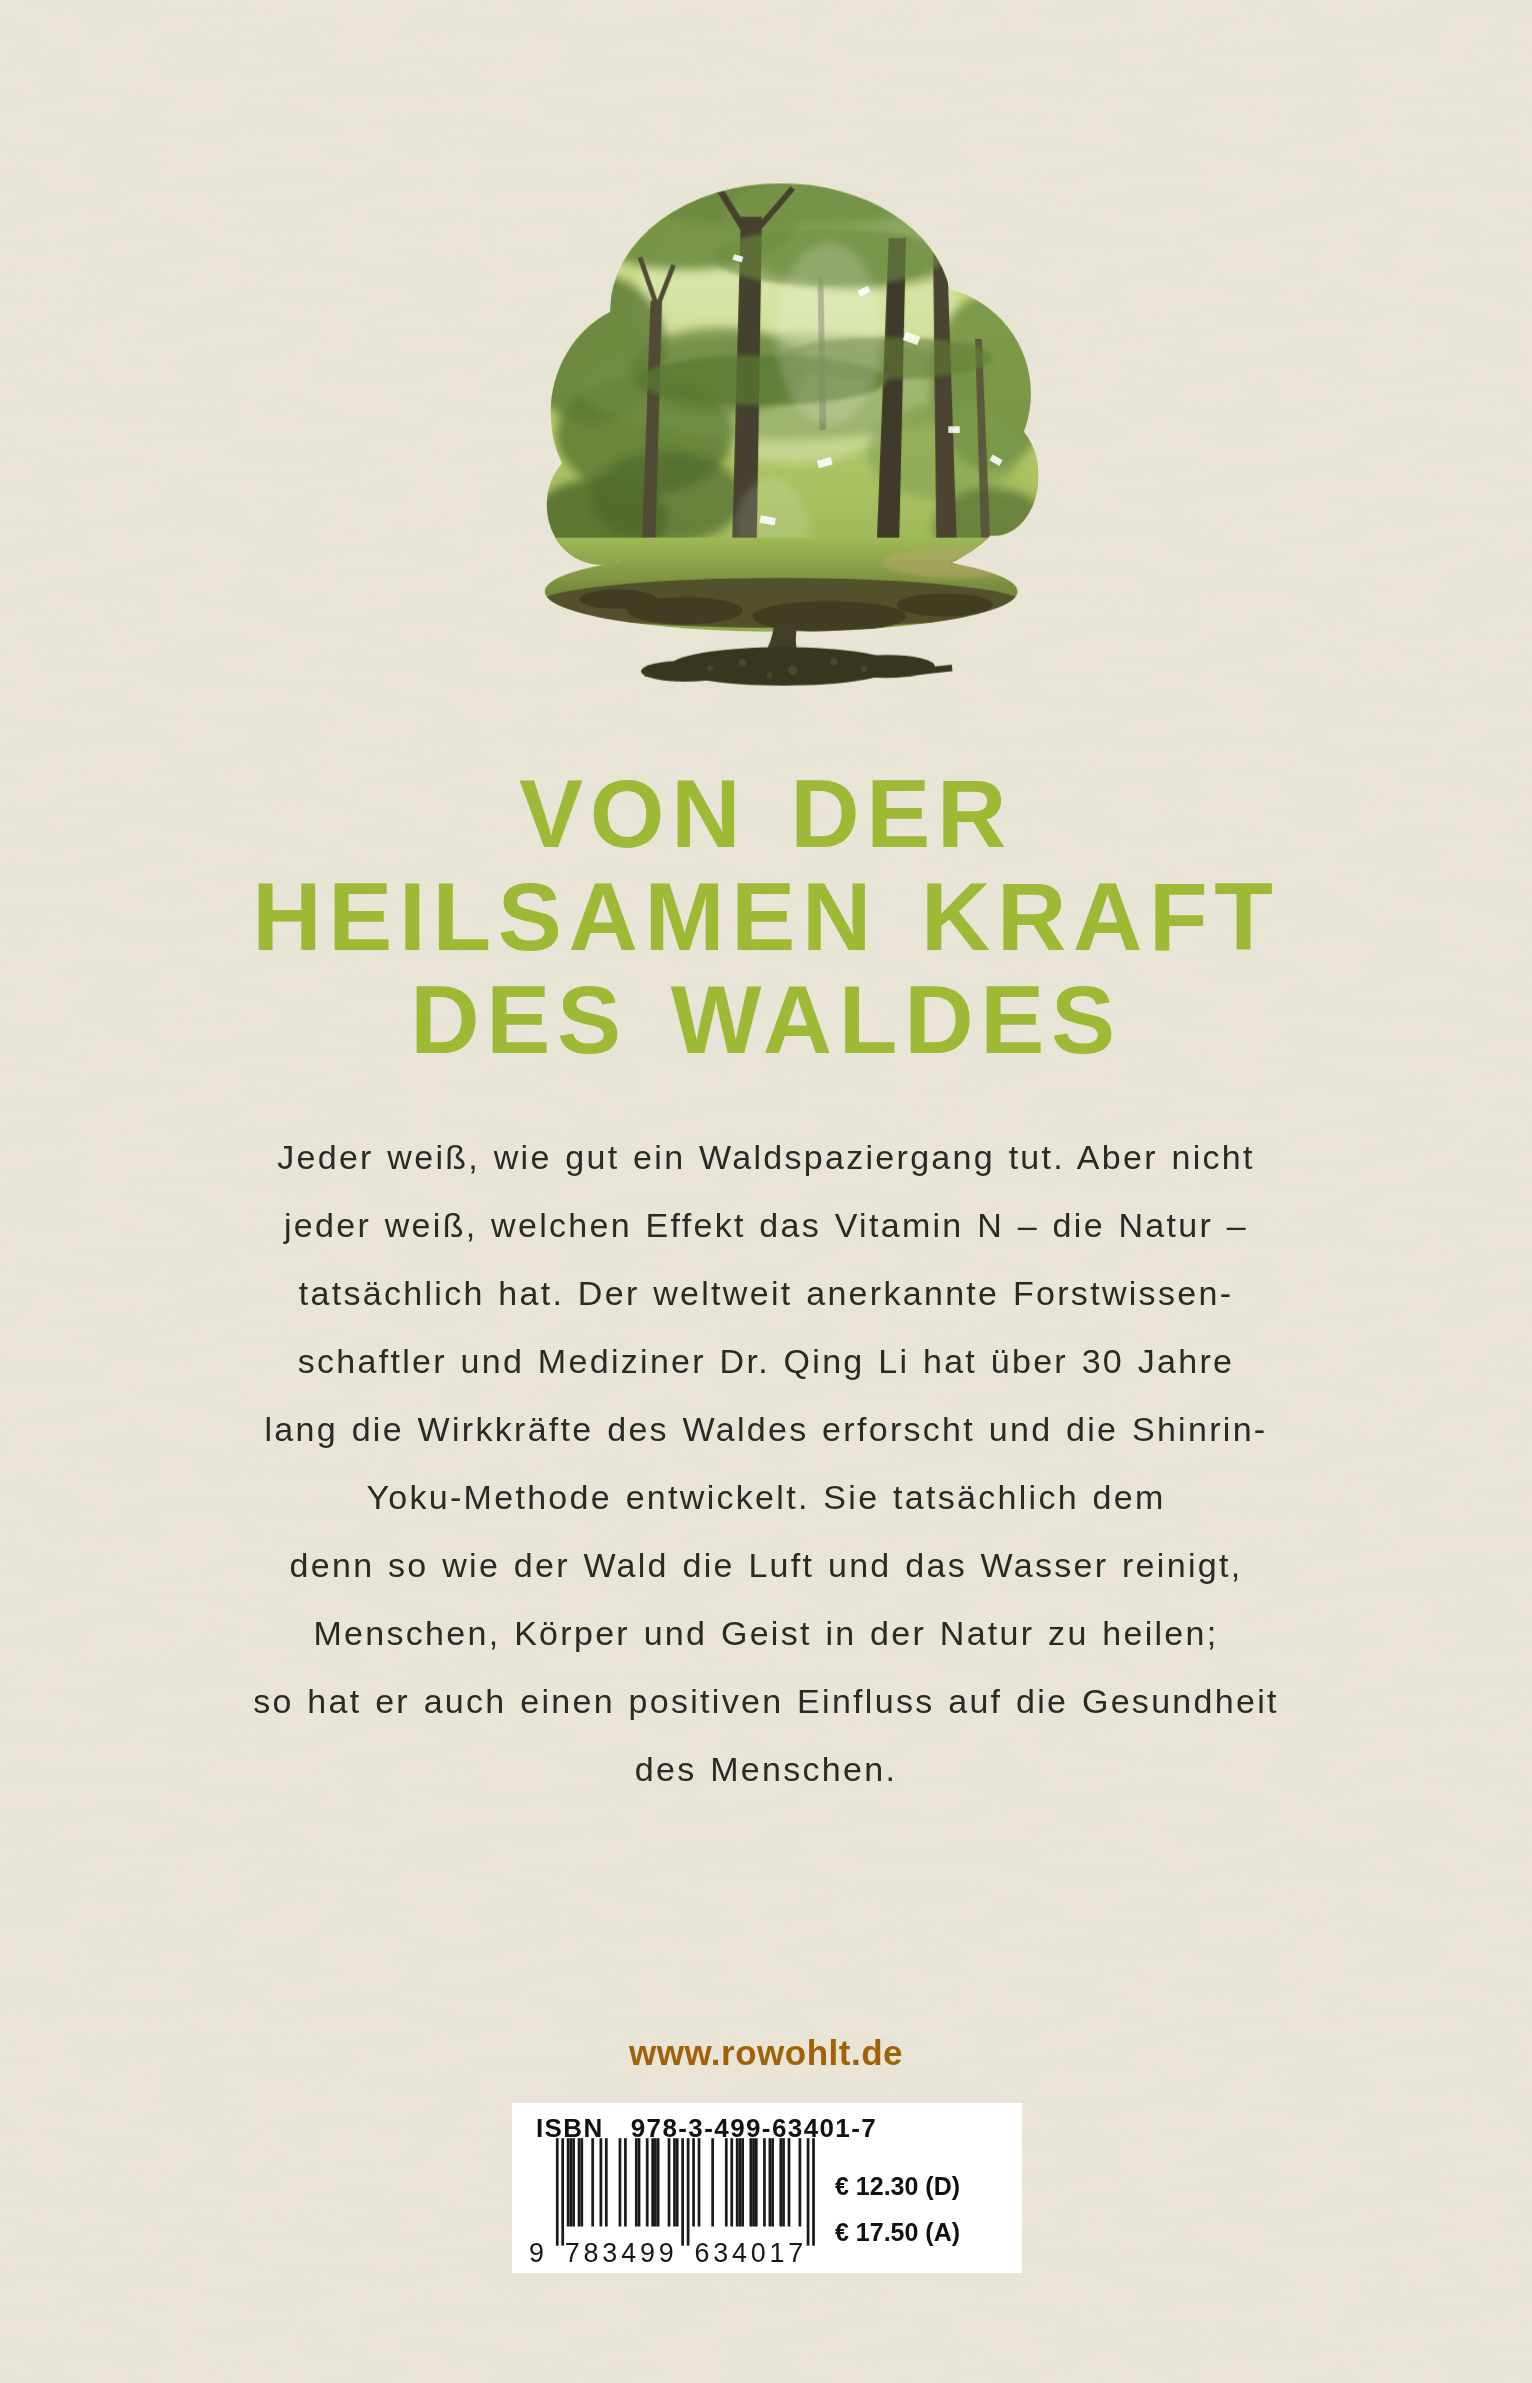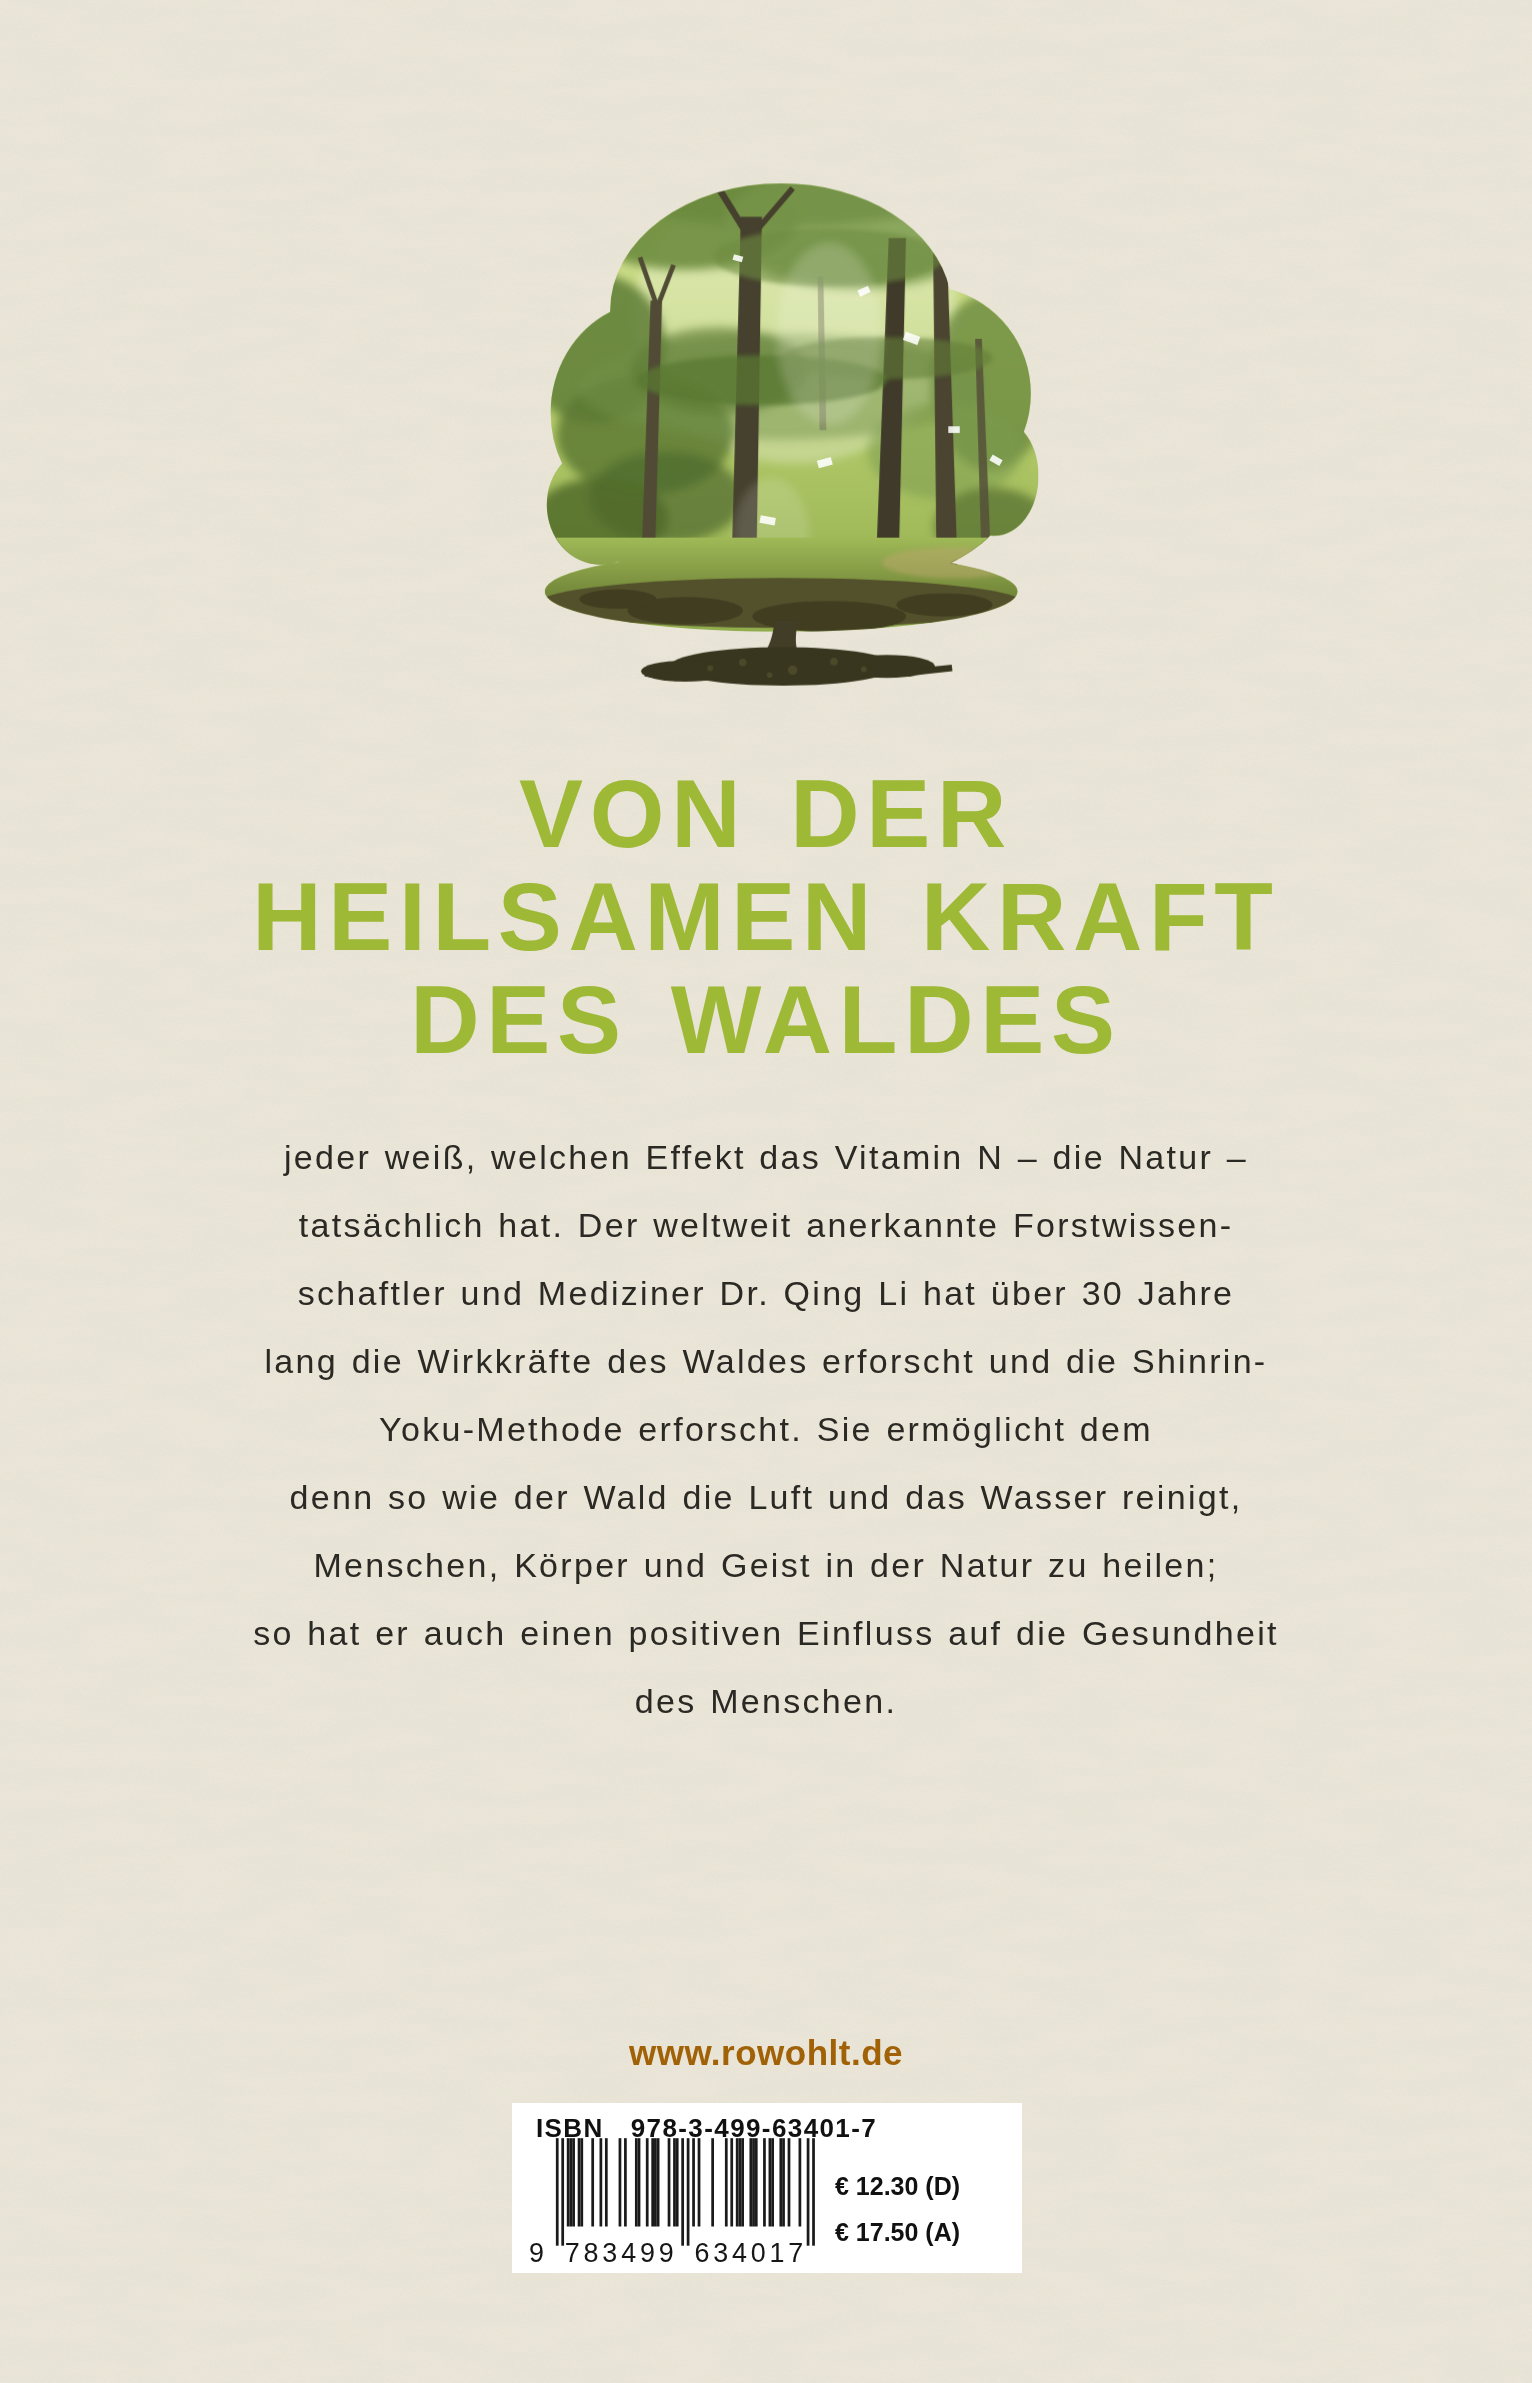--- a/index.html
+++ b/index.html
@@ -206,25 +206,26 @@
 
   <div class="heading" style="color: rgb(158, 185, 53);">
 
   <div class="h-line">VON DER</div>
       <div class="h-line">HEILSAMEN KRAFT</div>
       <div class="h-line">DES WALDES</div>
     </div>
 
   <div class="blurb">
 
+  <div class="b-line">Jeder weiß, wie gut ein Waldspaziergang tut. Aber nicht</div>
       <div class="b-line">jeder weiß, welchen Effekt das Vitamin N – die Natur –</div>
       <div class="b-line">tatsächlich hat. Der weltweit anerkannte Forstwissen-</div>
       <div class="b-line">schaftler und Mediziner Dr. Qing Li hat über 30 Jahre</div>
       <div class="b-line">lang die Wirkkräfte des Waldes erforscht und die Shinrin-</div>
-      <div class="b-line">Yoku-Methode erforscht. Sie ermöglicht dem</div>
+      <div class="b-line">Yoku-Methode entwickelt. Sie tatsächlich dem</div>
       <div class="b-line">denn so wie der Wald die Luft und das Wasser reinigt,</div>
       <div class="b-line">Menschen, Körper und Geist in der Natur zu heilen;</div>
       <div class="b-line">so hat er auch einen positiven Einfluss auf die Gesundheit</div>
       <div class="b-line">des Menschen.</div>
     </div>
 
   <div class="website">www.rowohlt.de</div>
 
   <div class="isbn-box" style="background: rgb(255, 255, 255); padding-left: 28px;">
     <div class="isbn-line">

